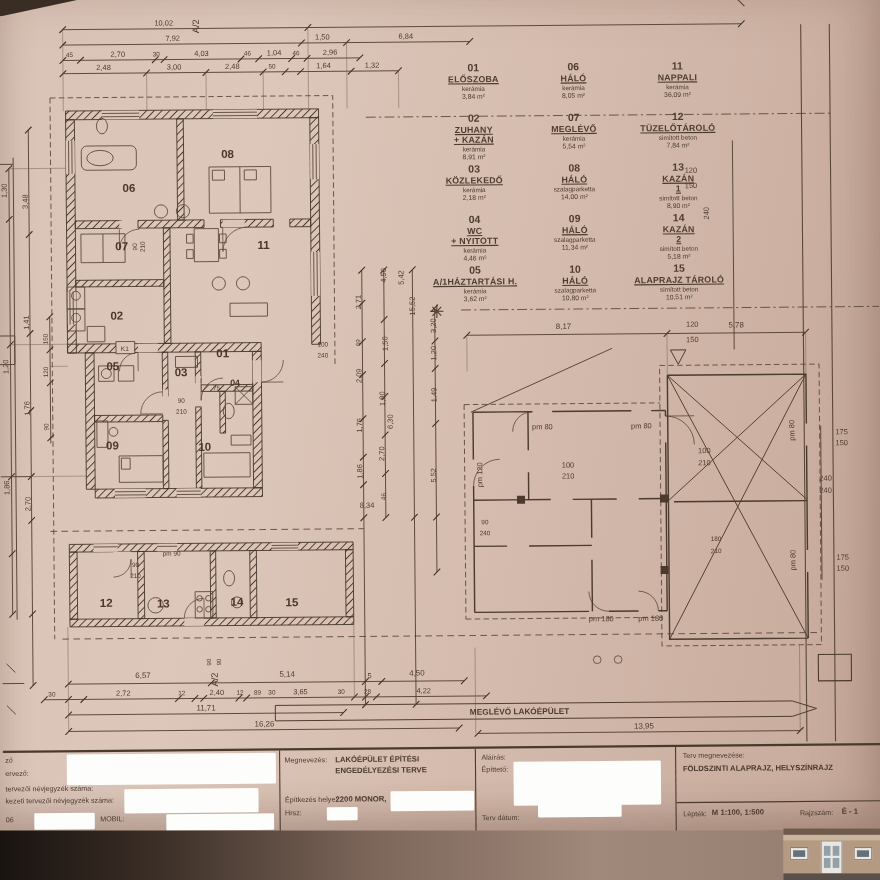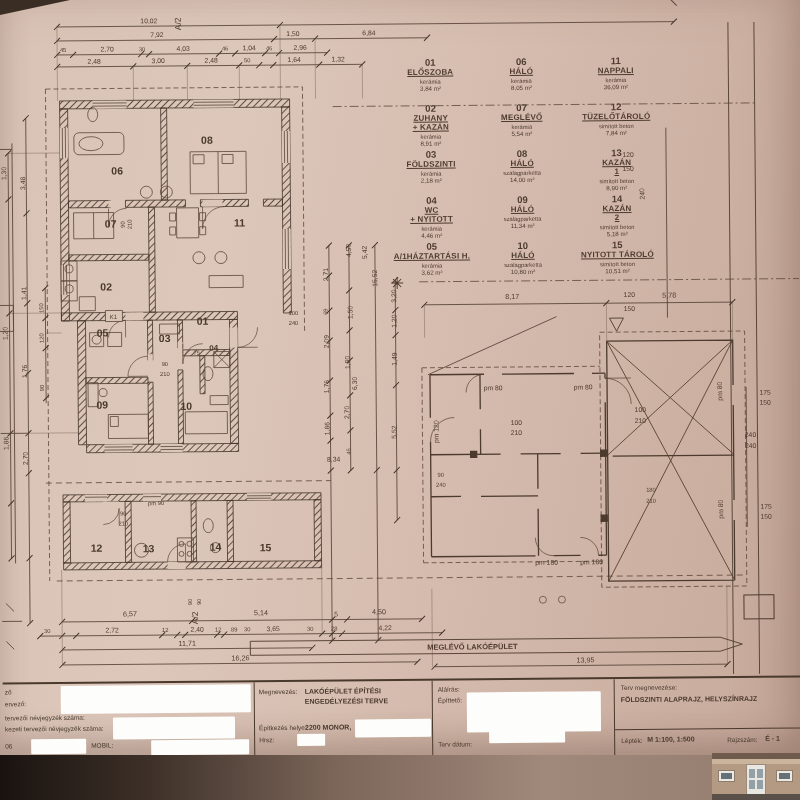--- a/index.html
+++ b/index.html
@@ -403,21 +403,21 @@
         </div>
     <div class="sch-cell">
           <div class="r-num">02</div>
           <div class="r-name">ZUHANY</div>
           <div class="r-name">+ KAZÁN</div>
           <div class="r-floor">kerámia</div>
           <div class="r-area">8,91 m²</div>
         </div>
     <div class="sch-cell">
           <div class="r-num">03</div>
-          <div class="r-name">FÖLDSZINTI</div>
+          <div class="r-name">KÖZLEKEDŐ</div>
           <div class="r-name"></div>
           <div class="r-floor">kerámia</div>
           <div class="r-area">2,18 m²</div>
         </div>
     <div class="sch-cell">
           <div class="r-num">04</div>
           <div class="r-name">WC</div>
           <div class="r-name">+ NYITOTT</div>
           <div class="r-floor">kerámia</div>
           <div class="r-area">4,46 m²</div>
@@ -491,21 +491,21 @@
         </div>
     <div class="sch-cell">
           <div class="r-num">14</div>
           <div class="r-name">KAZÁN</div>
           <div class="r-name">2</div>
           <div class="r-floor">simított beton</div>
           <div class="r-area">5,18 m²</div>
         </div>
     <div class="sch-cell">
           <div class="r-num">15</div>
-          <div class="r-name">NYITOTT TÁROLÓ</div>
+          <div class="r-name">ALAPRAJZ TÁROLÓ</div>
           <div class="r-name"></div>
           <div class="r-floor">simított beton</div>
           <div class="r-area">10,51 m²</div>
         </div>
   </div>
 </div>
 
 <div id="titleblock">
   <div class="tb-cell tb1">
     <div class="tb-line lbl" style="left:2px;top:4px">ző</div>

